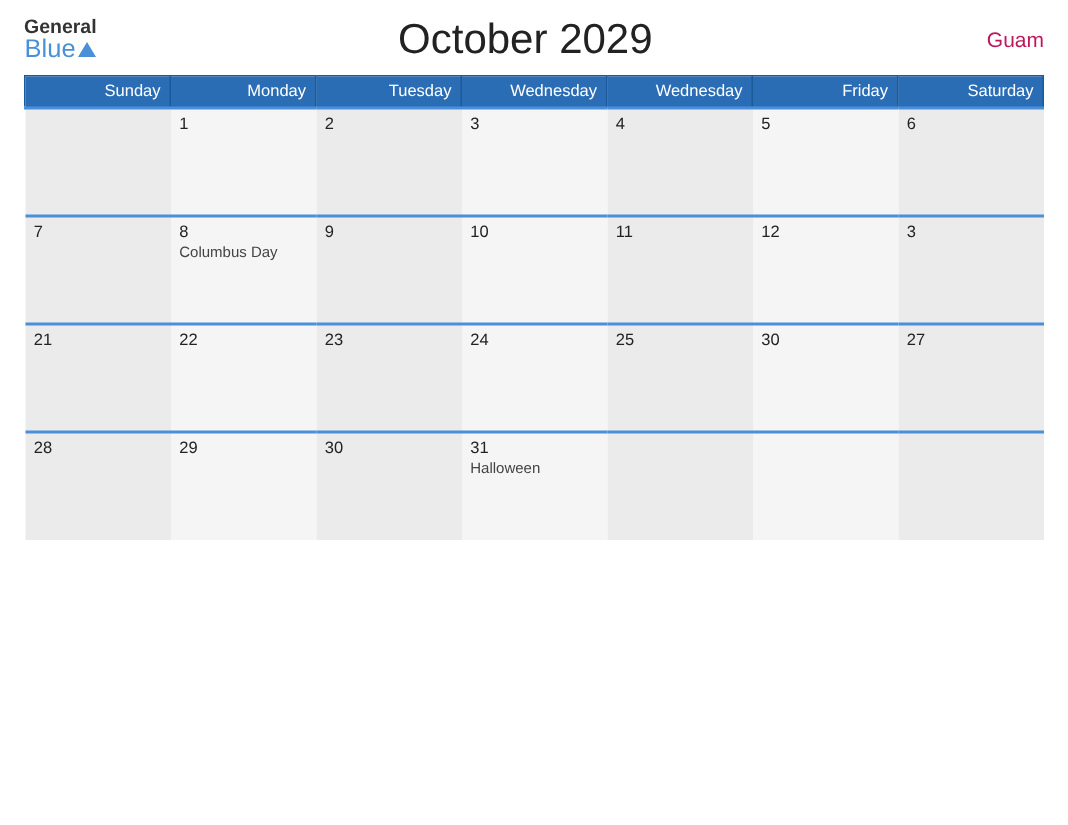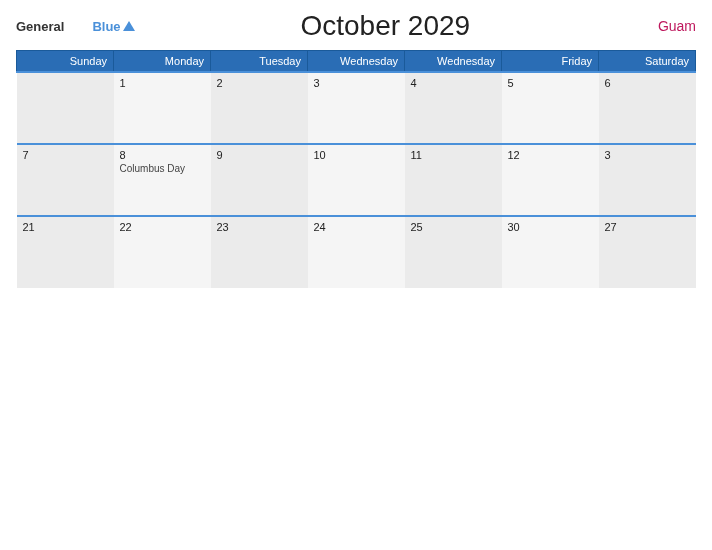--- a/index.html
+++ b/index.html
@@ -17,34 +17,33 @@
       padding: 10px 16px 10px 16px;
     }
     .header {
       display: flex;
       align-items: center;
       justify-content: space-between;
       margin-bottom: 8px;
     }
     .logo {
       display: flex;
-      flex-direction: row;
+      flex-direction: column;
       align-items: flex-end;
       line-height: 1;
-      gap: 28px;
     }
     .logo-general {
       font-size: 13px;
       font-weight: bold;
       color: #333;
       letter-spacing: 0;
     }
     .logo-blue {
-      font-size: 13px;
-      font-weight: bold;
+      font-size: 17px;
+      font-weight: normal;
       color: #4a90d9;
       letter-spacing: 0;
     }
     .logo-triangle {
       display: inline-block;
       width: 0;
       height: 0;
       border-left: 6px solid transparent;
       border-right: 6px solid transparent;
       border-bottom: 10px solid #4a90d9;
@@ -201,15 +200,33 @@
           <td>
             <span class="day-num">25</span>
           </td>
           <td>
             <span class="day-num">30</span>
           </td>
           <td>
             <span class="day-num">27</span>
           </td>
         </tr>
+        <tr>
+          <td>
+            <span class="day-num">28</span>
+          </td>
+          <td>
+            <span class="day-num">29</span>
+          </td>
+          <td>
+            <span class="day-num">30</span>
+          </td>
+          <td>
+            <span class="day-num">31</span>
+            <span class="event">Halloween</span>
+          </td>
+          <td></td>
+          <td></td>
+          <td></td>
+        </tr>
       </tbody>
   </table>
 </div>
 
 </body></html>

